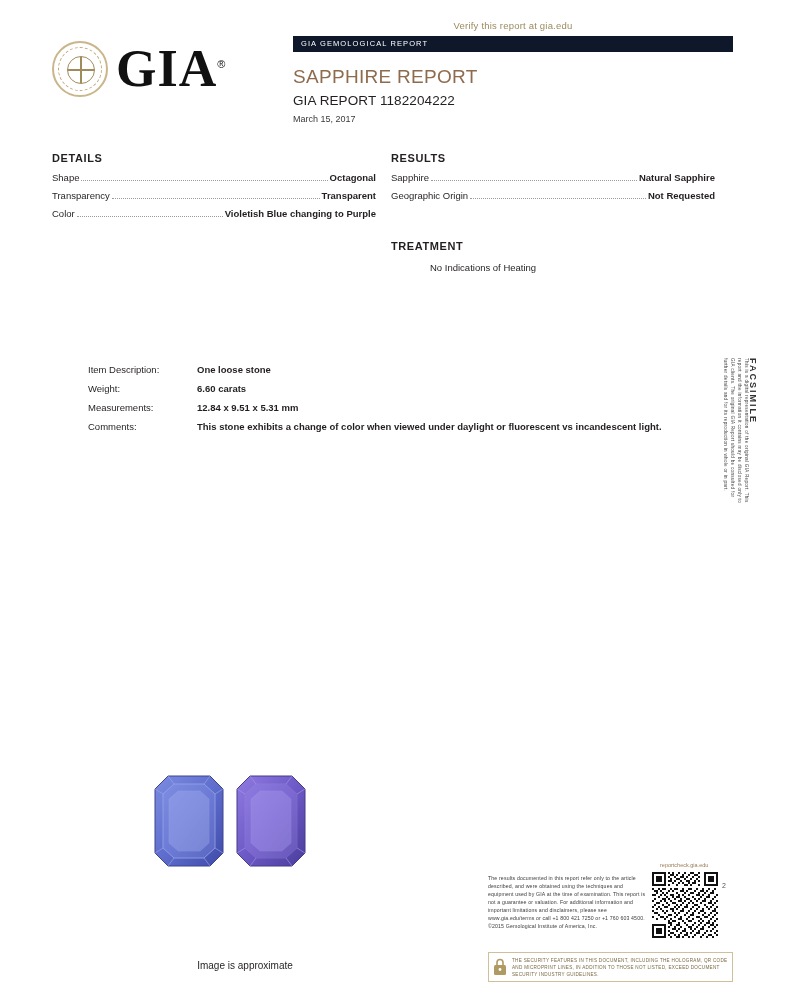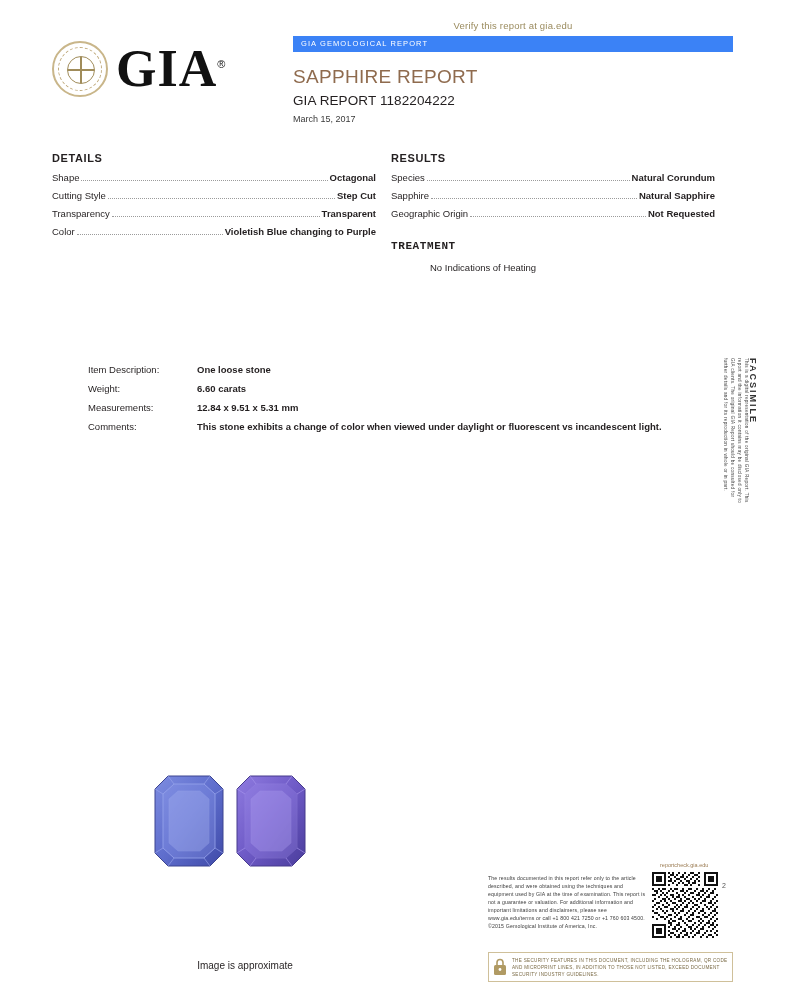--- a/index.html
+++ b/index.html
@@ -85,21 +85,21 @@
     font-weight: normal;
     font-family: "Liberation Sans", sans-serif;
   }
 
   .gold-bar {
     position: absolute;
     left: 293px;
     top: 36px;
     width: 440px;
     height: 16px;
-    background: #3b82f6;
+    background: #0f172a;
     color: #ffffff;
     font-size: 7.5px;
     letter-spacing: 1.1px;
     line-height: 16px;
     padding-left: 8px;
     box-sizing: border-box;
   }
   .report-title {
     position: absolute;
     left: 293px;
@@ -128,21 +128,21 @@
   
   .sec-head {
     position: absolute;
     font-size: 11px;
     font-weight: bold;
     letter-spacing: 0.6px;
     color: #231f20;
   }
   #details-head { left: 52px; top: 152px; }
   #results-head { left: 391px; top: 152px; }
-  #treatment-head { left: 391px; top: 240px; font-family: Liberation Mono, monospace; }
+  #treatment-head { left: 391px; top: 240px; }
 
   
   .col-left  { position: absolute; left: 52px;  top: 172px; width: 324px; }
   .col-right { position: absolute; left: 391px; top: 172px; width: 324px; }
   .drow {
     display: flex;
     align-items: baseline;
     font-size: 9.5px;
     color: #231f20;
     margin-bottom: 7px;
@@ -325,42 +325,32 @@
   <div class="sec-head" id="results-head">RESULTS</div>
   <div class="sec-head" id="treatment-head">TREATMENT</div>
 
   <div class="col-left">
     <div class="drow">
       <span class="k">Shape</span>
       <span class="dots"></span>
       <span class="v">Octagonal</span>
     </div>
     <div class="drow">
-      <span class="k">Cutting Style</span>
-      <span class="dots"></span>
-      <span class="v">Step Cut</span>
-    </div>
-    <div class="drow">
       <span class="k">Transparency</span>
       <span class="dots"></span>
       <span class="v">Transparent</span>
     </div>
     <div class="drow">
       <span class="k">Color</span>
       <span class="dots"></span>
       <span class="v">Violetish Blue changing to Purple</span>
     </div>
   </div>
 
   <div class="col-right">
-    <div class="drow">
-      <span class="k">Species</span>
-      <span class="dots"></span>
-      <span class="v">Natural Corundum</span>
-    </div>
     <div class="drow">
       <span class="k">Sapphire</span>
       <span class="dots"></span>
       <span class="v">Natural Sapphire</span>
     </div>
     <div class="drow">
       <span class="k">Geographic Origin</span>
       <span class="dots"></span>
       <span class="v">Not Requested</span>
     </div>

